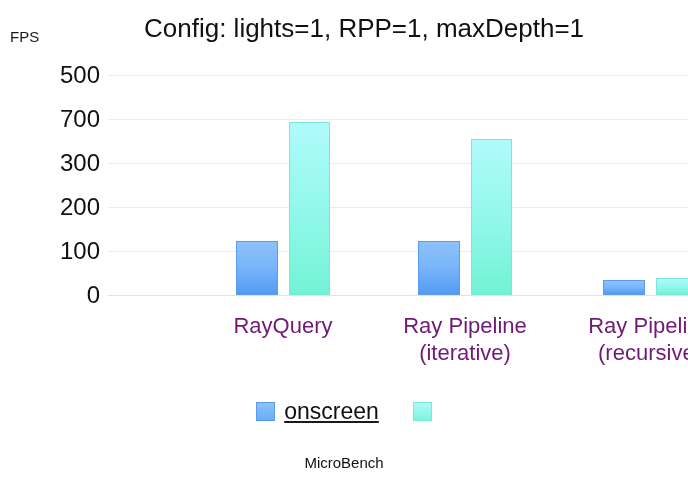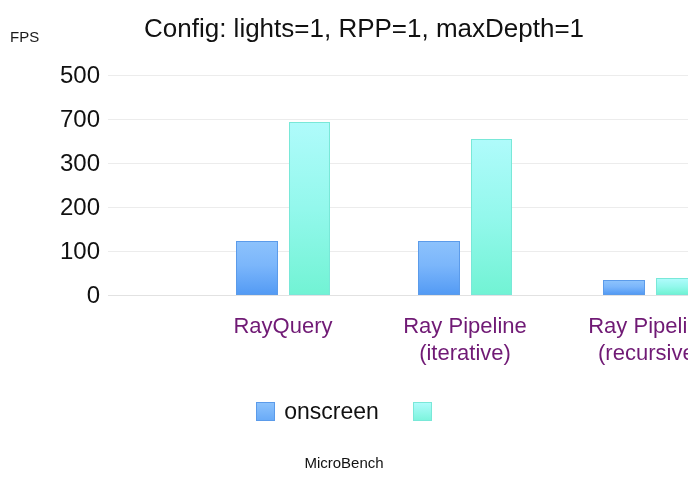--- a/index.html
+++ b/index.html
@@ -109,20 +109,21 @@
     width: 688px;
     display: flex;
     justify-content: center;
     align-items: center;
     gap: 34px;
   }
   .legend-item {
     display: flex;
     align-items: center;
     gap: 9px;
+    text-decoration: underline;
   }
   .legend-swatch {
     width: 19px;
     height: 19px;
     display: block;
     box-sizing: border-box;
   }
   .legend-swatch.onscreen {
     background: linear-gradient(to bottom, #8cc2fc 0%, #6aabf7 100%);
     border: 1px solid #5b9bea;

